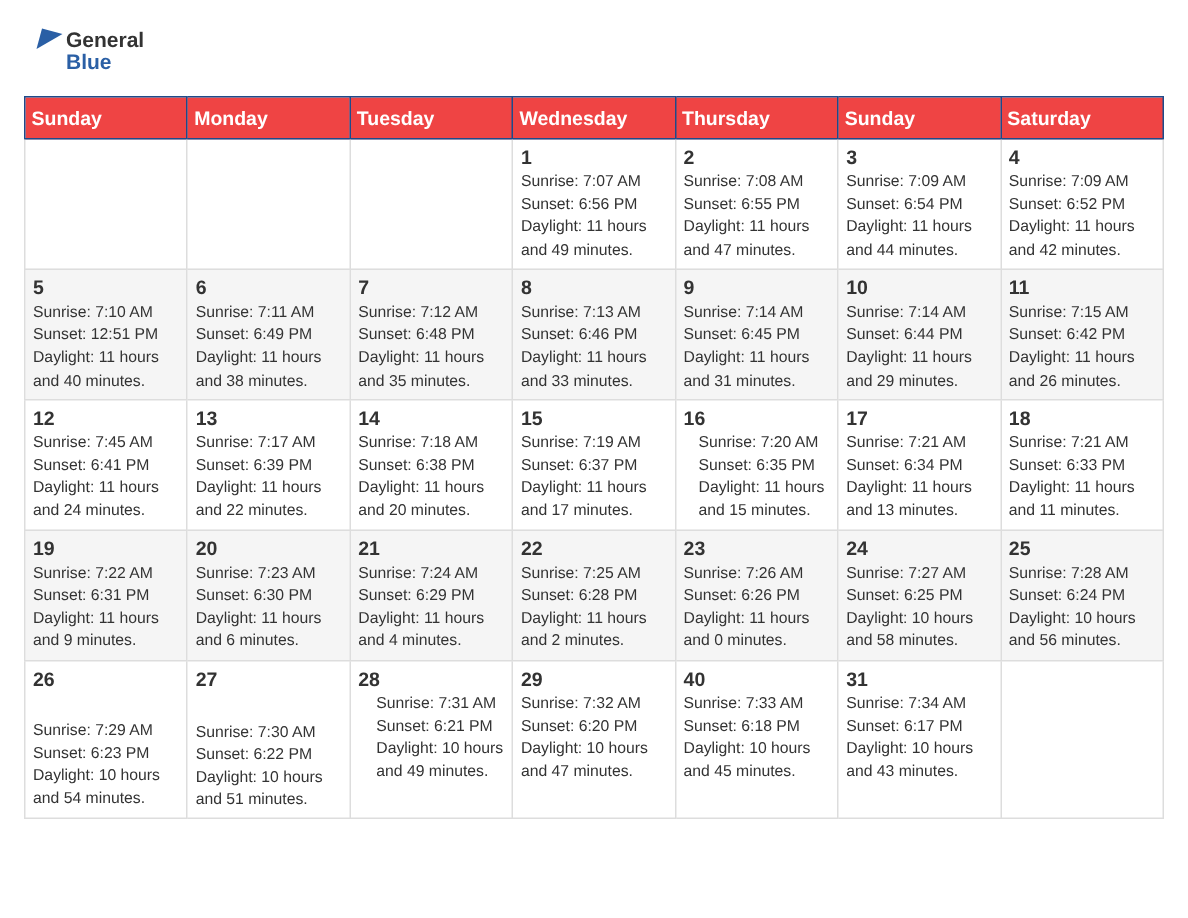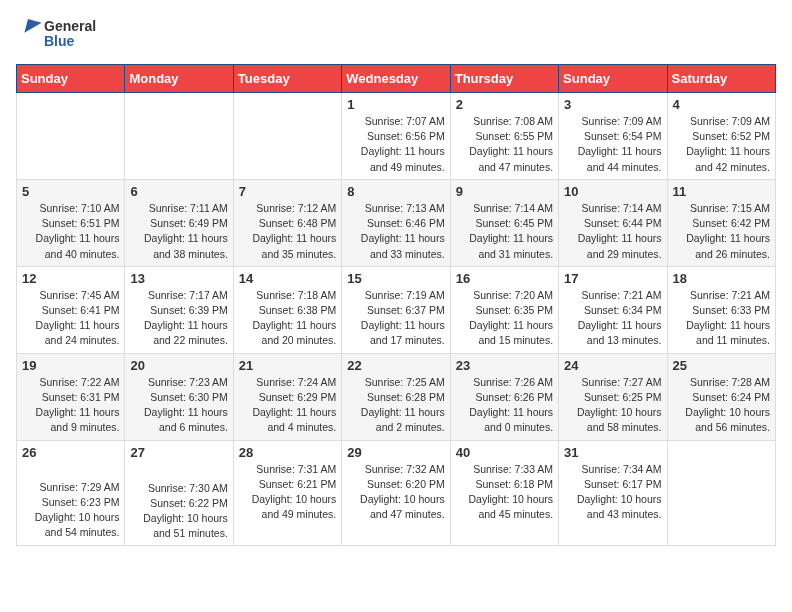--- a/index.html
+++ b/index.html
@@ -66,21 +66,20 @@
       font-size: 13px;
       font-weight: bold;
       color: #333;
       display: block;
       margin-bottom: 2px;
     }
     .day-info {
       font-size: 10.5px;
       color: #333;
       line-height: 1.45;
-      text-align: right;
     }
     .empty-cell {
       background: #fff !important;
     }
   </style>
 </head>
 <body>
 
 <div class="header-area">
   <div class="logo">
@@ -135,21 +134,21 @@
           <span class="day-number">4</span>
           <div class="day-info" style="white-space: pre-line;">Sunrise: 7:09 AM
 Sunset: 6:52 PM
 Daylight: 11 hours and 42 minutes.</div>
         </td>
       </tr>
       <tr>
         <td>
           <span class="day-number">5</span>
           <div class="day-info" style="white-space: pre-line;">Sunrise: 7:10 AM
-Sunset: 6:51 PM
+Sunset: 12:51 PM
 Daylight: 11 hours and 40 minutes.</div>
         </td>
         <td>
           <span class="day-number">6</span>
           <div class="day-info" style="white-space: pre-line;">Sunrise: 7:11 AM
 Sunset: 6:49 PM
 Daylight: 11 hours and 38 minutes.</div>
         </td>
         <td>
           <span class="day-number">7</span>
@@ -202,21 +201,21 @@
 Daylight: 11 hours and 20 minutes.</div>
         </td>
         <td>
           <span class="day-number">15</span>
           <div class="day-info" style="white-space: pre-line;">Sunrise: 7:19 AM
 Sunset: 6:37 PM
 Daylight: 11 hours and 17 minutes.</div>
         </td>
         <td>
           <span class="day-number">16</span>
-          <div class="day-info" style="white-space: pre-line;">Sunrise: 7:20 AM
+          <div class="day-info" style="white-space: pre-line; margin-left: 10px;">Sunrise: 7:20 AM
 Sunset: 6:35 PM
 Daylight: 11 hours and 15 minutes.</div>
         </td>
         <td>
           <span class="day-number">17</span>
           <div class="day-info" style="white-space: pre-line;">Sunrise: 7:21 AM
 Sunset: 6:34 PM
 Daylight: 11 hours and 13 minutes.</div>
         </td>
         <td>

